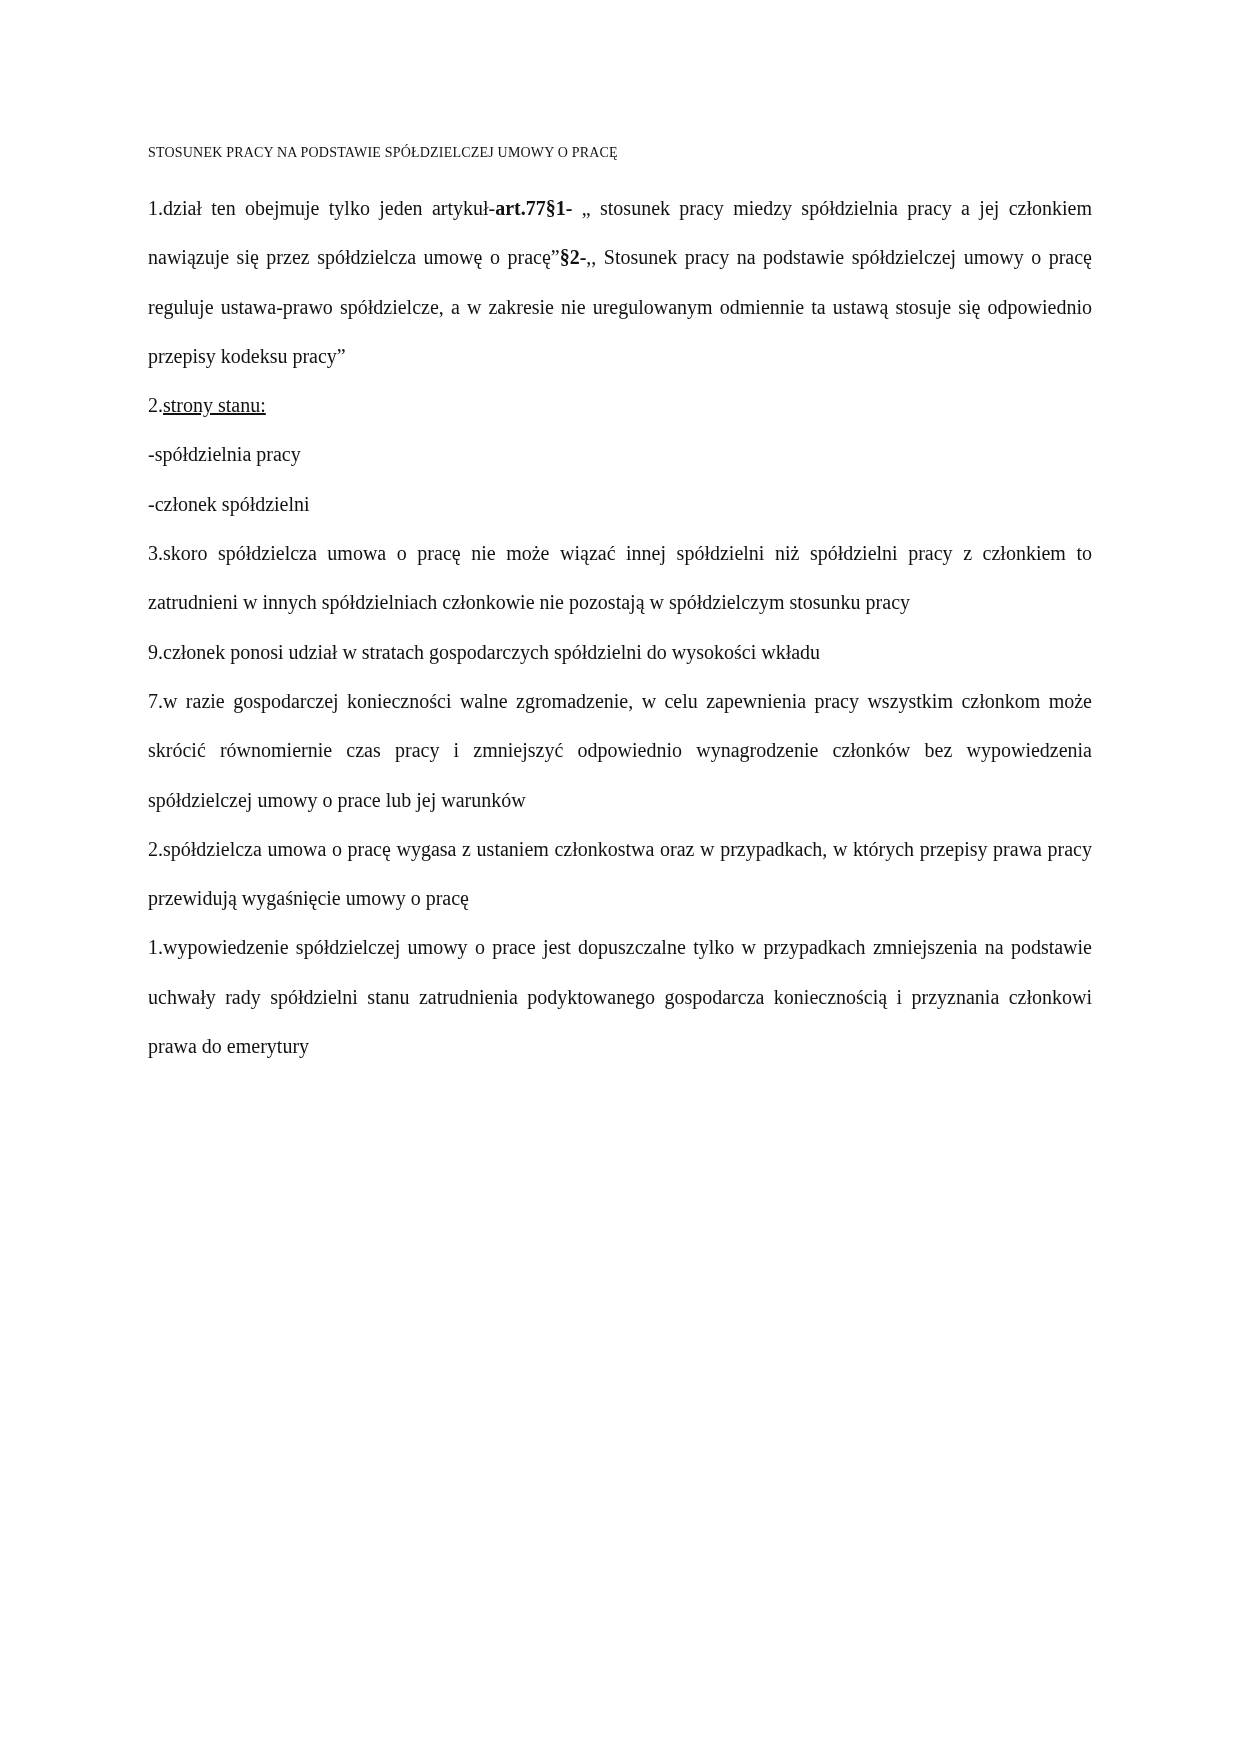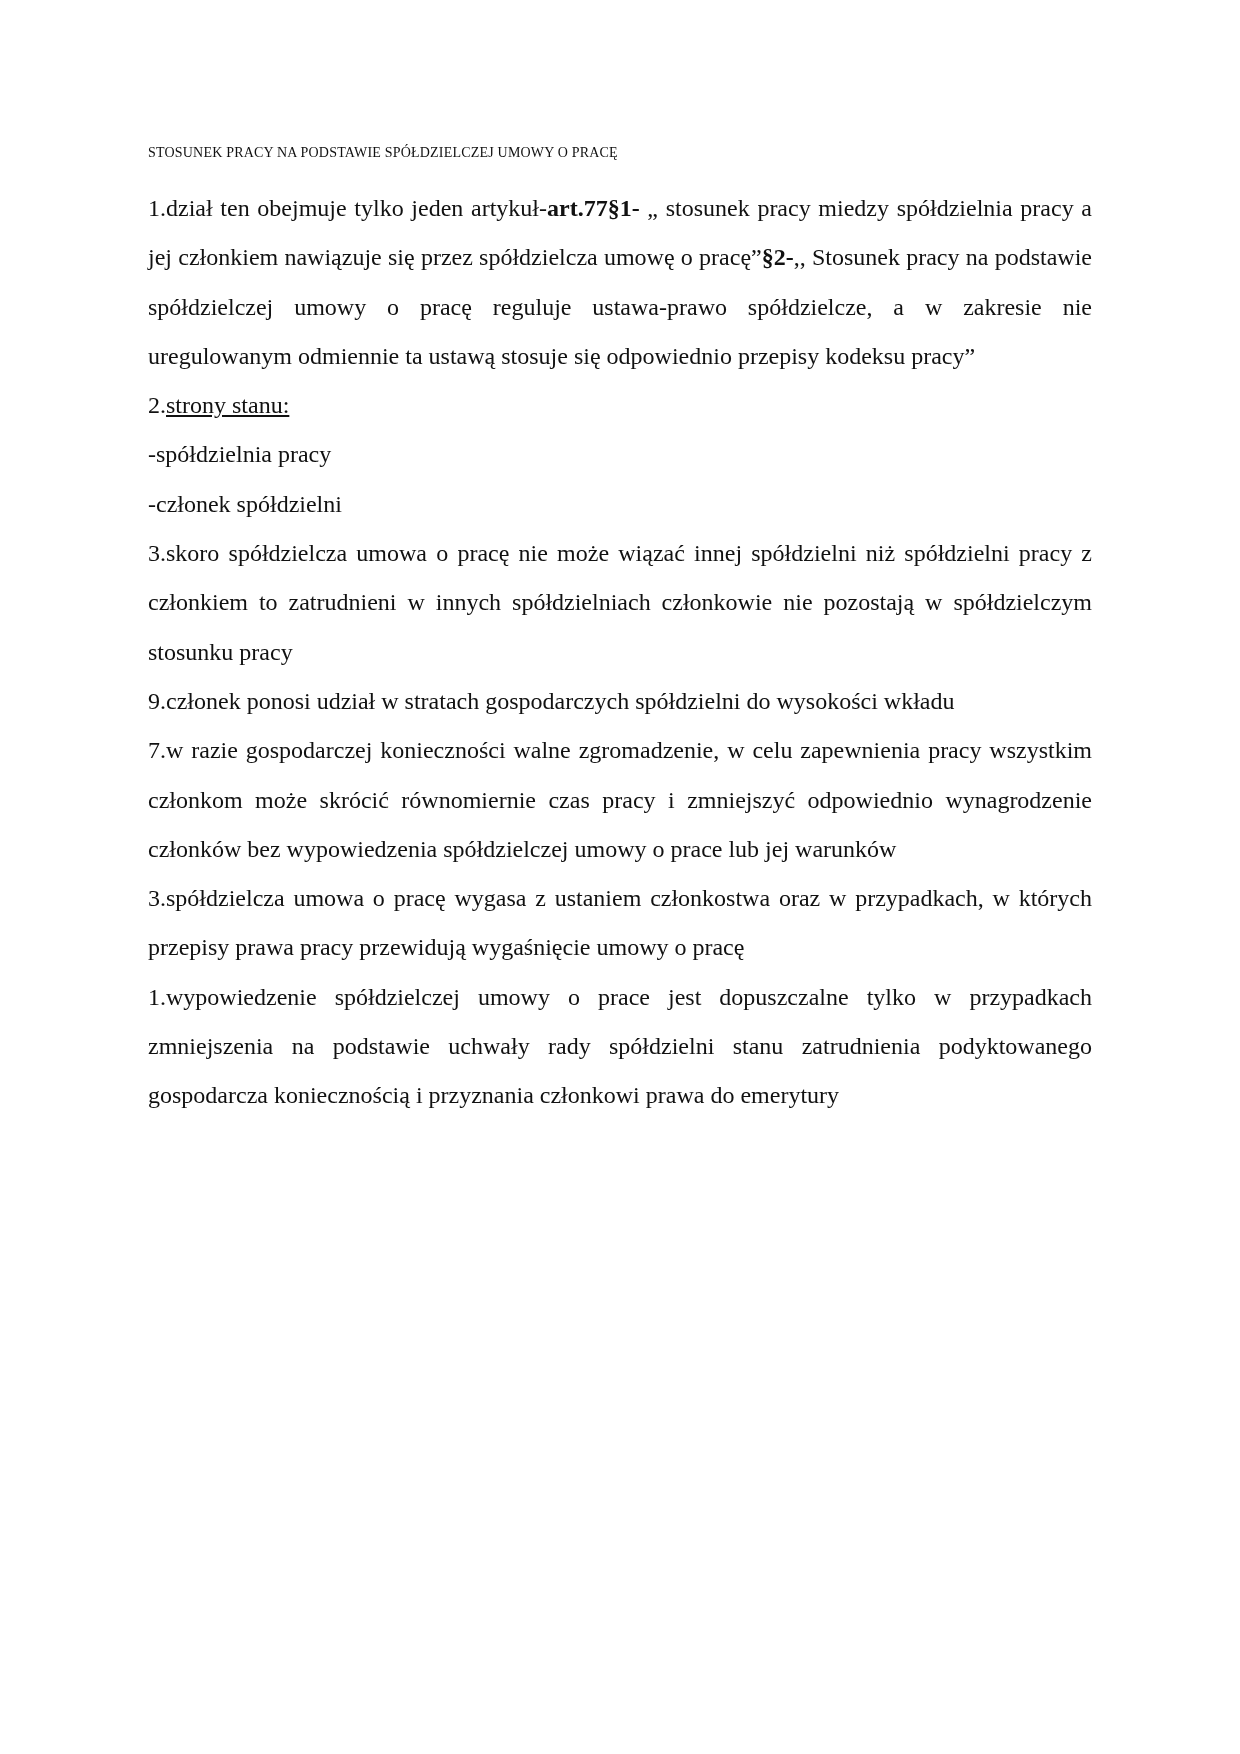--- a/index.html
+++ b/index.html
@@ -7,36 +7,36 @@
   .page {
     position: absolute; left: 148px; top: 140px; width: 944px;
     font-family: "Liberation Serif", "DejaVu Serif", serif;
     color: #111111;
   }
   .title {
     font-size: 14px; line-height: 26px; margin: 0 0 18px 0;
     letter-spacing: 0.2px; white-space: nowrap;
   }
   .para {
-    font-size: 24px; line-height: 49.3px; margin: 0;
+    font-size: 20px; line-height: 49.3px; margin: 0;
     text-align: justify; text-align-last: left;
   }
   .u { text-decoration: underline; }
   b { font-weight: bold; }
 </style>
 </head>
 <body>
 
 <div class="page">
   <div class="title">STOSUNEK PRACY NA PODSTAWIE SPÓŁDZIELCZEJ UMOWY O PRACĘ</div>
 
   <p class="para"><span>1.dział ten obejmuje tylko jeden artykuł-</span><b>art.77§1-</b><span> „ stosunek pracy miedzy spółdzielnia pracy a jej członkiem nawiązuje się przez spółdzielcza umowę o pracę”</span><b>§2-</b><span>,, Stosunek pracy na podstawie spółdzielczej umowy o pracę reguluje ustawa-prawo spółdzielcze, a w zakresie nie uregulowanym odmiennie ta ustawą stosuje się odpowiednio przepisy kodeksu pracy”</span></p>
 
   <p class="para"><span>2.</span><span class="u">strony stanu:</span></p>
   <p class="para">-spółdzielnia pracy</p>
   <p class="para">-członek spółdzielni</p>
 
   <p class="para">3.skoro spółdzielcza umowa o pracę nie może wiązać innej spółdzielni niż spółdzielni pracy z członkiem to zatrudnieni w innych spółdzielniach członkowie nie pozostają w spółdzielczym stosunku pracy</p>
   <p class="para">9.członek ponosi udział w stratach gospodarczych spółdzielni do wysokości wkładu</p>
   <p class="para">7.w razie gospodarczej konieczności walne zgromadzenie, w celu zapewnienia pracy wszystkim członkom może skrócić równomiernie czas pracy i zmniejszyć odpowiednio wynagrodzenie członków bez wypowiedzenia spółdzielczej umowy o prace lub jej warunków</p>
-  <p class="para">3.spółdzielcza umowa o pracę wygasa z ustaniem członkostwa oraz w przypadkach, w których przepisy prawa pracy przewidują wygaśnięcie umowy o pracę</p>
+  <p class="para">2.spółdzielcza umowa o pracę wygasa z ustaniem członkostwa oraz w przypadkach, w których przepisy prawa pracy przewidują wygaśnięcie umowy o pracę</p>
   <p class="para">1.wypowiedzenie spółdzielczej umowy o prace jest dopuszczalne tylko w przypadkach zmniejszenia na podstawie uchwały rady spółdzielni stanu zatrudnienia podyktowanego gospodarcza koniecznością i przyznania członkowi prawa do emerytury</p>
 </div>
 
 </body></html>

